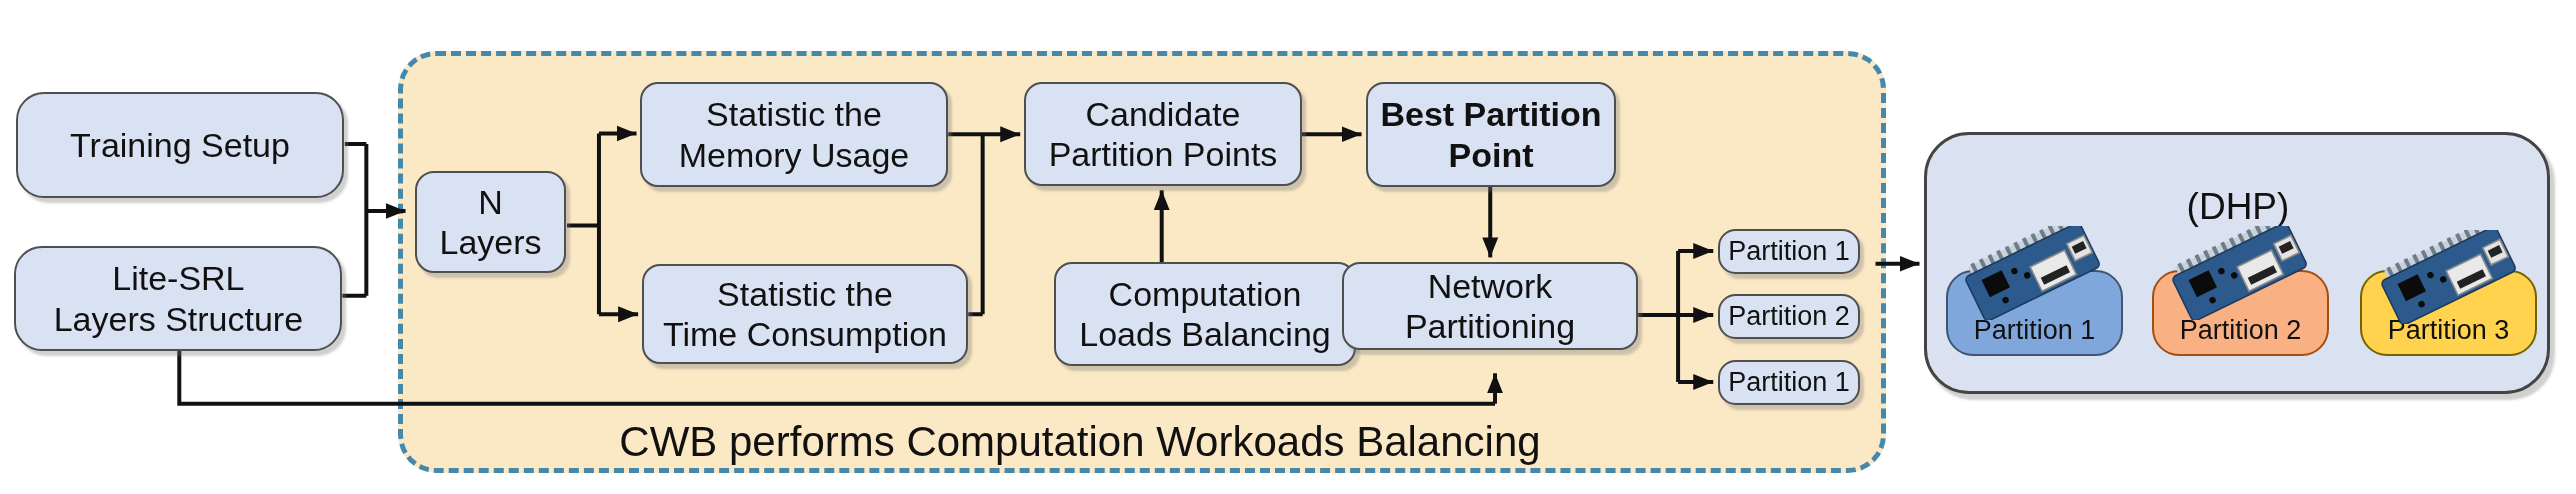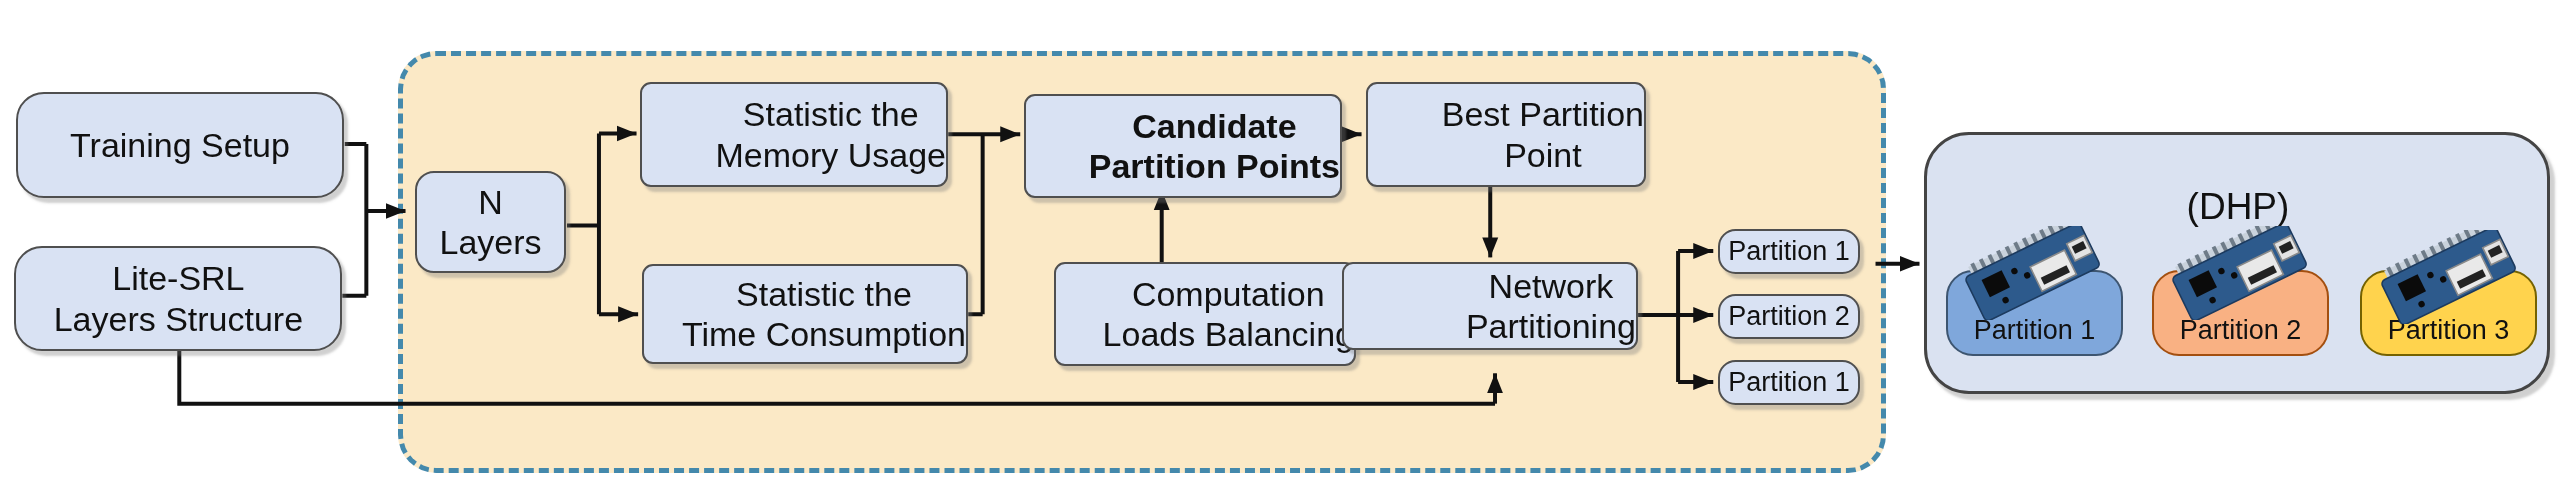--- a/index.html
+++ b/index.html
@@ -21,21 +21,21 @@
     background:var(--node-fill);
     border:2.4px solid var(--node-border);
     box-shadow:4px 4.8px 2.4px rgba(120,120,120,0.35);
     display:flex;align-items:center;justify-content:center;
     text-align:center;
     font-size:34px;line-height:1.18;
     white-space:pre-line;
     box-sizing:border-box;
   }
   .rounded-lg{border-radius:28px;}
-  .rounded-md{border-radius:11px;justify-content:flex-end;}
+  .rounded-md{border-radius:18px;}
   .rounded-sm{border-radius:19px;}
 
   
   #cwb-container{
     position:absolute;left:398px;top:51px;width:1488px;height:422px;
     background:var(--cwb-fill);
     border:5.6px dashed var(--cwb-border);
     border-radius:38px;
     box-sizing:border-box;
     z-index:0;
@@ -148,37 +148,38 @@
 Layers</span>
   </div>
   <div class="node rounded-md layer2" style="left:640px;top:82px;width:308px;height:105px;">
     <span>Statistic the
 Memory Usage</span>
   </div>
   <div class="node rounded-md layer2" style="left:642px;top:264px;width:326px;height:100px;">
     <span>Statistic the
 Time Consumption</span>
   </div>
-  <div class="node rounded-md layer2" style="left:1024px;top:94px;width:318px;height:104px;font-weight:bold;">
+  <div class="node rounded-md layer2" style="left:1024px;top:82px;width:278px;height:104px;">
     <span>Candidate
 Partition Points</span>
   </div>
-  <div class="node rounded-md layer2" style="left:1366px;top:82px;width:280px;height:105px;">
+  <div class="node rounded-md layer2" style="left:1366px;top:82px;width:250px;height:105px;font-weight:bold;">
     <span>Best Partition
 Point</span>
   </div>
   <div class="node rounded-md layer2" style="left:1010px;top:262px;width:302px;height:104px;margin-left:44px;">
     <span>Computation
 Loads Balancing</span>
   </div>
   <div class="node rounded-md layer2" style="left:1342px;top:262px;width:296px;height:88px;">
     <span>Network
 Partitioning</span>
   </div>
 
+  <div id="cwb-caption">CWB performs Computation Workoads Balancing</div>
 
   <div class="node pill layer2" style="top:229px;">
     <span>Partition 1</span>
   </div>
   <div class="node pill layer2" style="top:294px;">
     <span>Partition 2</span>
   </div>
   <div class="node pill layer2" style="top:360px;">
     <span>Partition 1</span>
   </div>

